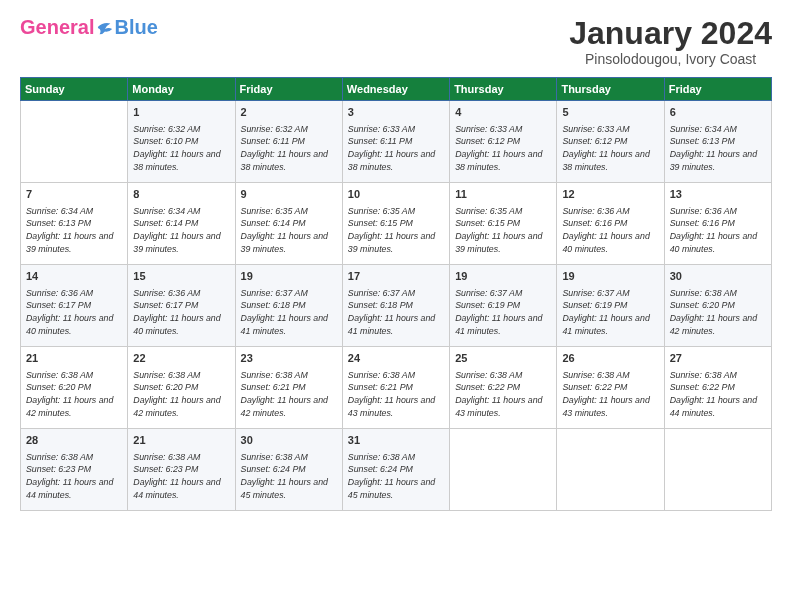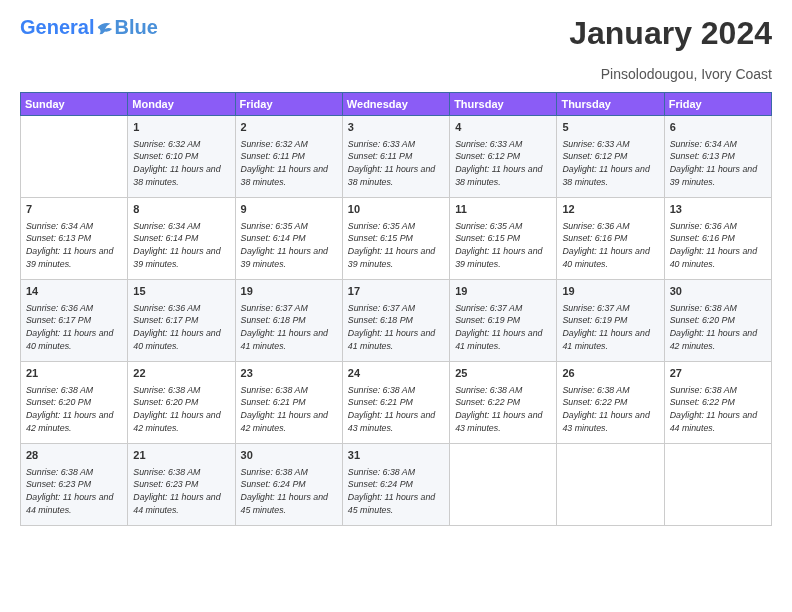--- a/index.html
+++ b/index.html
@@ -27,48 +27,47 @@
       flex-direction: column;
       align-items: flex-start;
     }
     .logo-text {
       display: flex;
       align-items: center;
       font-size: 20px;
       font-weight: bold;
       color: #333;
     }
-    .logo-general { color: #3b82f6; }
+    .logo-general { color: #ec4899; }
     .logo-blue { color: #4a90d9; }
     .logo-icon {
       width: 18px;
       height: 18px;
       margin-left: 2px;
     }
     .title-area {
-      text-align: right;
+      text-align: center;
     }
     .month-title {
       font-size: 32px;
       font-weight: bold;
       color: #333;
       line-height: 1.1;
     }
     .subtitle {
       font-size: 14px;
       color: #555;
-      margin-top: 15px;
     }
     .calendar {
       width: 100%;
       border-collapse: collapse;
       font-size: 9.5px;
     }
     .calendar thead th {
-      background-color: #8b5cf6;
+      background-color: #15803d;
       color: #fff;
       padding: 5px 4px;
       text-align: left;
       font-size: 11px;
       font-weight: bold;
       border: 1px solid #3a6aa5;
     }
     .calendar tbody td {
       border: 1px solid #ccc;
       vertical-align: top;

